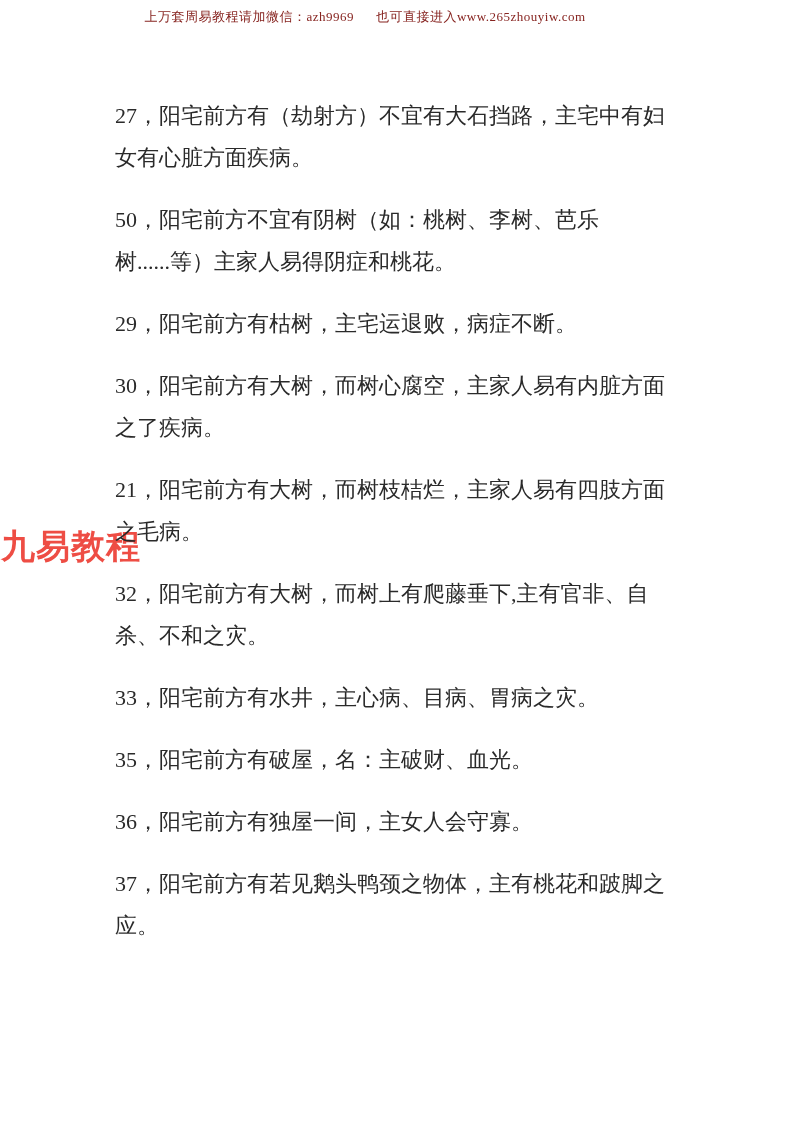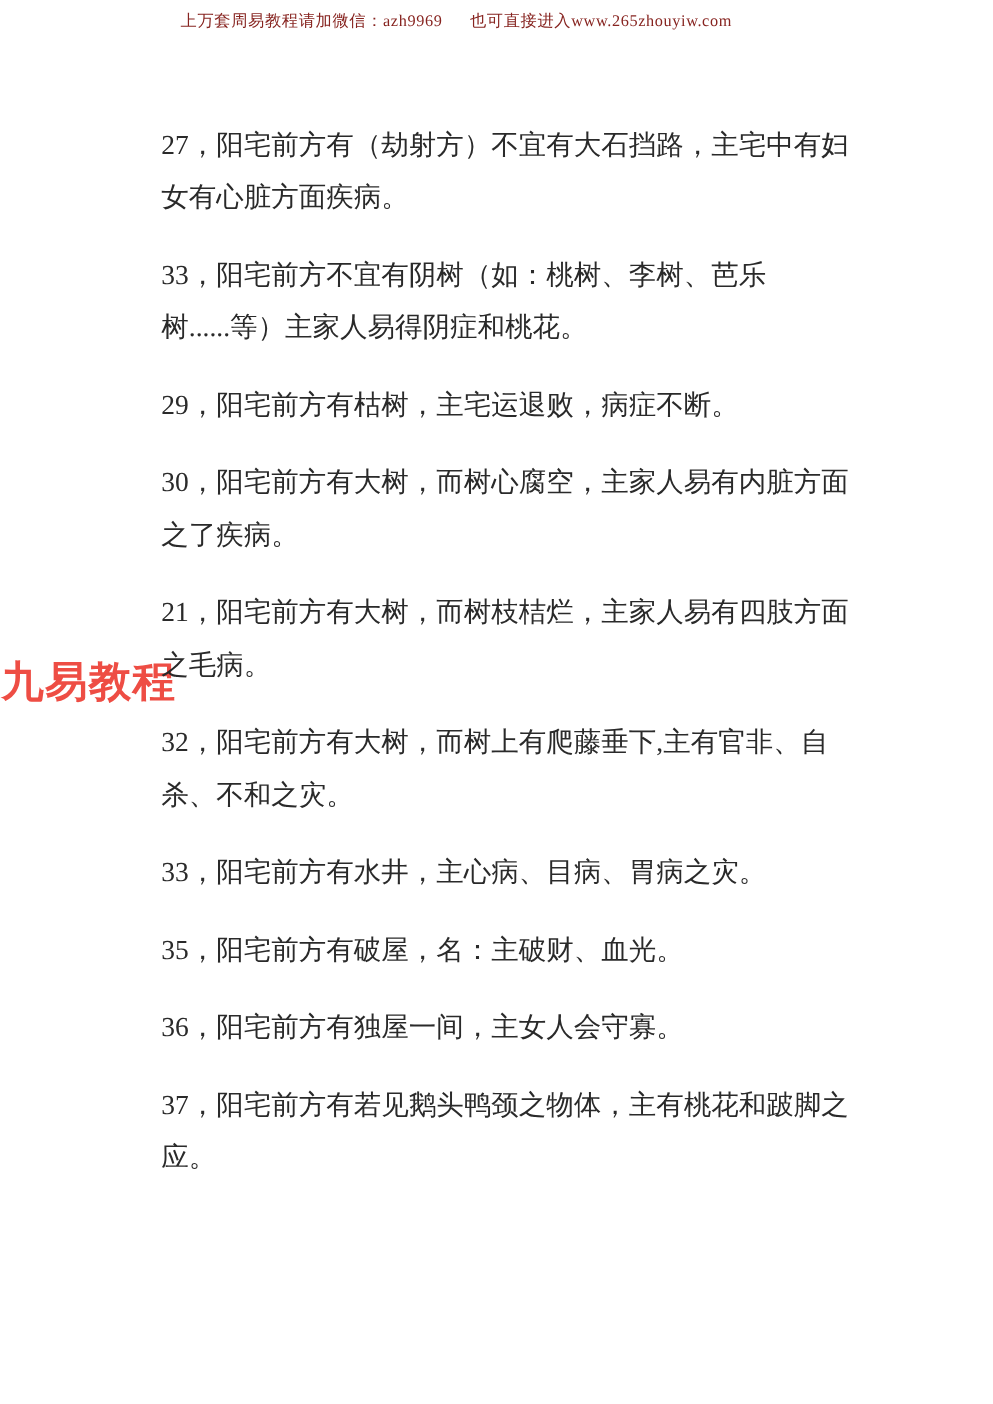--- a/index.html
+++ b/index.html
@@ -40,42 +40,42 @@
     letter-spacing: 1px;
     color: var(--watermark-color);
   }
   .content {
     position: absolute;
     top: 95px;
     left: 115px;
     width: 585px;
   }
   .content p {
-    margin: 0 0 20px 14px;
+    margin: 0 0 20px 0;
     font-size: 22px;
     line-height: 42px;
     color: var(--body-color);
     white-space: pre-line;
   }
 </style>
 </head>
 <body>
 
 <div class="page">
 
   <div class="header-notice">
     <span>上万套周易教程请加微信：azh9969</span><span class="gap"></span><span>也可直接进入www.265zhouyiw.com</span>
   </div>
 
   <div class="watermark">九易教程</div>
 
   <div class="content">
     <p>27，阳宅前方有（劫射方）不宜有大石挡路，主宅中有妇
 女有心脏方面疾病。</p>
-    <p>33，阳宅前方不宜有阴树（如：桃树、李树、芭乐
+    <p>50，阳宅前方不宜有阴树（如：桃树、李树、芭乐
 树......等）主家人易得阴症和桃花。</p>
     <p>29，阳宅前方有枯树，主宅运退败，病症不断。</p>
     <p>30，阳宅前方有大树，而树心腐空，主家人易有内脏方面
 之了疾病。</p>
     <p>21，阳宅前方有大树，而树枝桔烂，主家人易有四肢方面
 之毛病。</p>
     <p>32，阳宅前方有大树，而树上有爬藤垂下,主有官非、自
 杀、不和之灾。</p>
     <p>33，阳宅前方有水井，主心病、目病、胃病之灾。</p>
     <p>35，阳宅前方有破屋，名：主破财、血光。</p>

